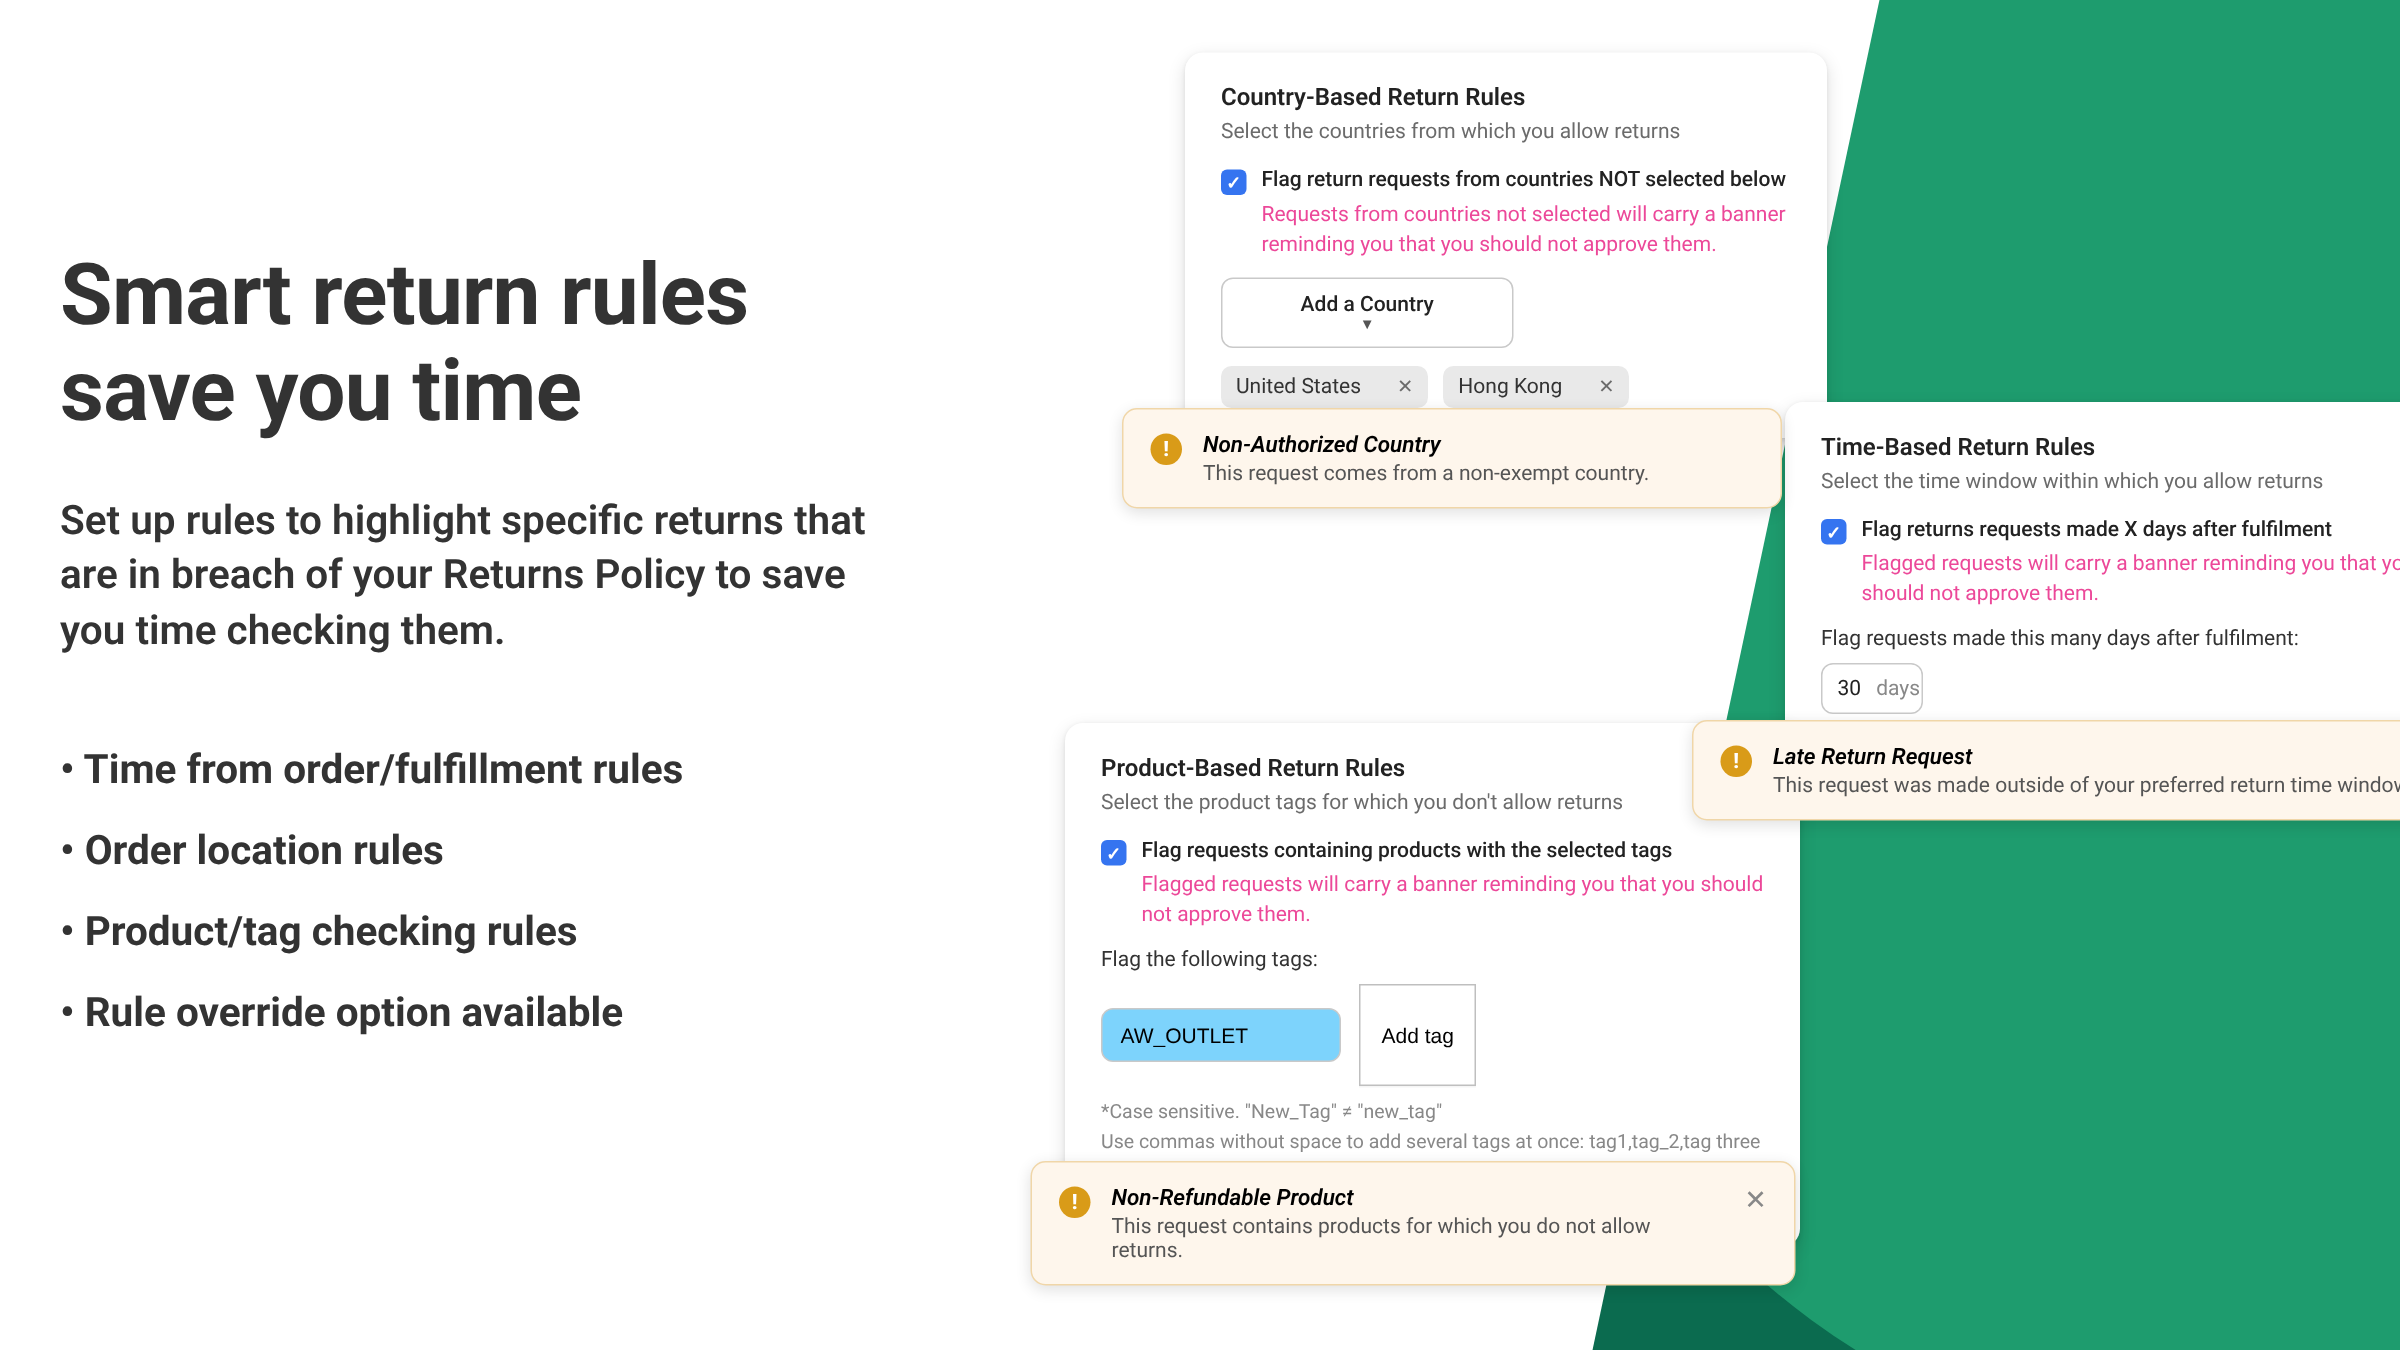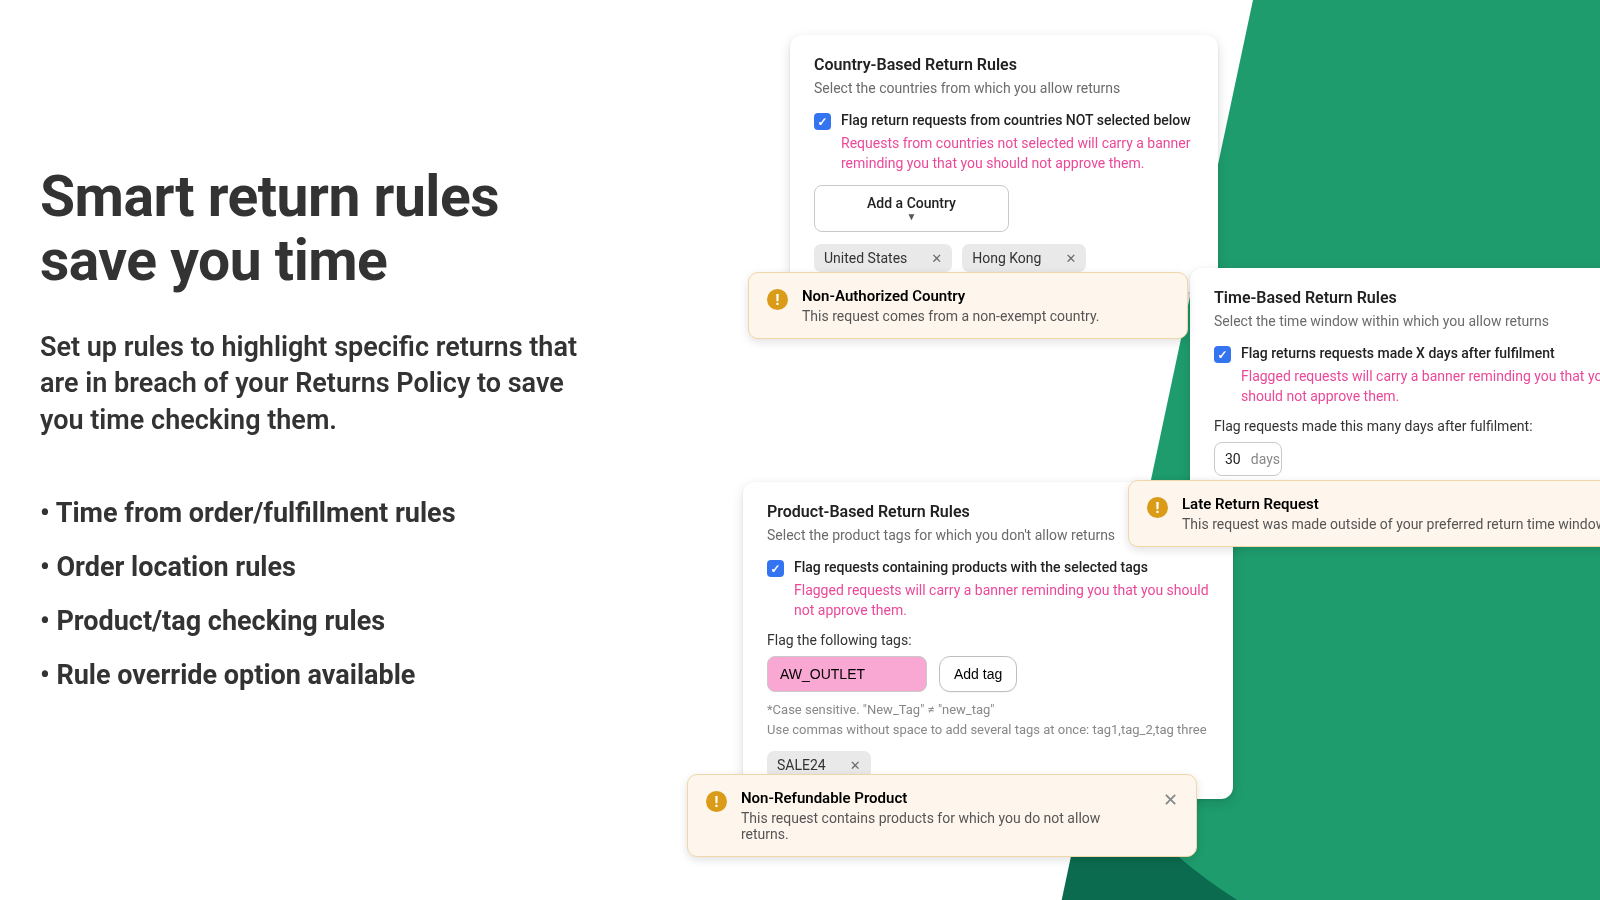--- a/index.html
+++ b/index.html
@@ -93,44 +93,44 @@
   padding: 14px 18px;
   display: flex; align-items: flex-start; gap: 14px;
   z-index: 20;
 }
 .warn-icon {
   width: 21px; height: 21px; border-radius: 50%;
   background: #d99b18; color: #fff; font-weight: 800; font-size: 14px;
   display: flex; align-items: center; justify-content: center; flex-shrink: 0;
   margin-top: 2px;
 }
-.banner-title { font-size: 15px; font-weight: 600; margin-bottom: 3px; }
+.banner-title { font-size: 15px; font-weight: 600; margin-bottom: 3px; font-style: italic; }
 .banner-text { font-size: 14px; color: #555; }
 .banner-close { margin-left: auto; color: #888; font-size: 18px; cursor: pointer; padding-left: 30px; }
 
 .field-label { font-size: 14px; color: #333; margin-top: 8px; margin-bottom: 8px; }
 .input-row { display: flex; gap: 12px; align-items: center; margin-bottom: 8px; }
 .text-input {
   border: 1px solid #c9c9c9; border-radius: 8px;
-  padding: 9px 12px; font-size: 14px; width: 160px; background: #f9a8d4;
+  padding: 9px 12px; font-size: 14px; width: 160px; background: #7dd3fc;
 }
 .days-input { width: 68px; display:flex; gap:10px; align-items:center; border: 1px solid #c9c9c9; border-radius: 8px; padding: 8px 10px; font-size:14px;}
 .btn {
-  border: 1px solid #bfbfbf; background: #fff; border-radius: 11px;
-  padding: 9px 14px; font-size: 14px; font-weight: 500; cursor: pointer;
+  border: 1px solid #bfbfbf; background: #fff; border-radius: 0;
+  padding: 25px 14px; font-size: 14px; font-weight: 500; cursor: pointer;
   box-shadow: 0 1px 0 rgba(0,0,0,0.04);
 }
 .note { font-size: 13px; color: #888; line-height: 1.5; }
 
 
 #card-country { top: 35px; left: 790px; width: 428px; }
 #banner-country { top: 272px; left: 748px; width: 440px; }
 #card-time { top: 268px; left: 1190px; width: 470px; }
 #banner-time { top: 480px; left: 1128px; width: 520px; }
-#card-product { top: 482px; left: 743px; width: 490px; }
+#card-product { top: 482px; left: 710px; width: 490px; }
 #banner-product { top: 774px; left: 687px; width: 510px; }
 </style>
 </head>
 <body>
 
 <div class="bg-green-dark"></div>
 <div class="bg-green-light"></div>
 <div class="diagonal"></div>
 
 <div class="left">

